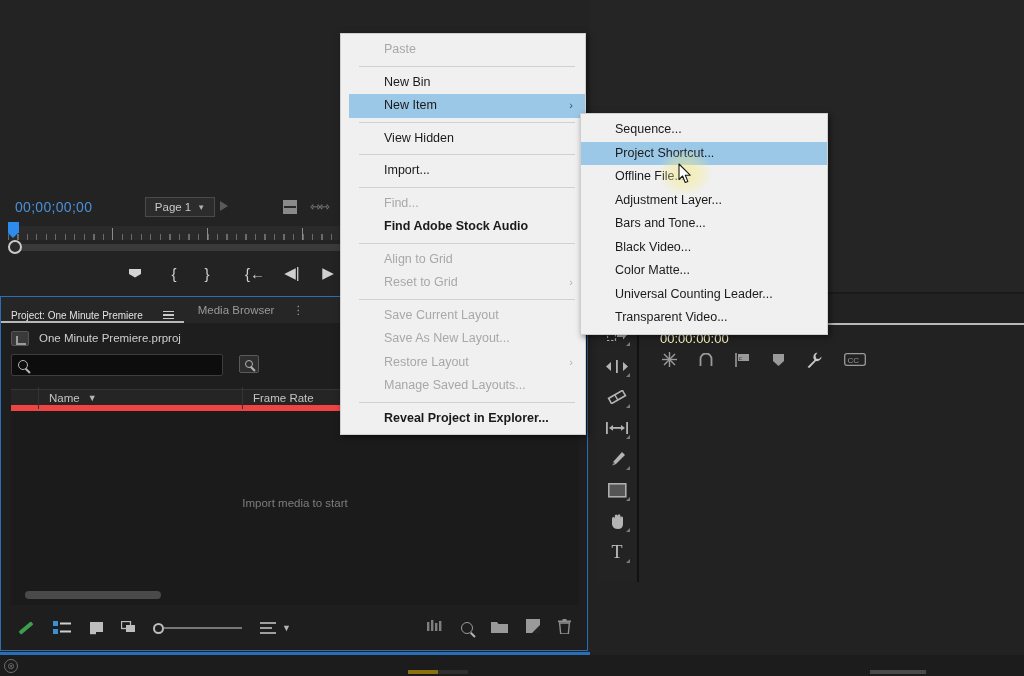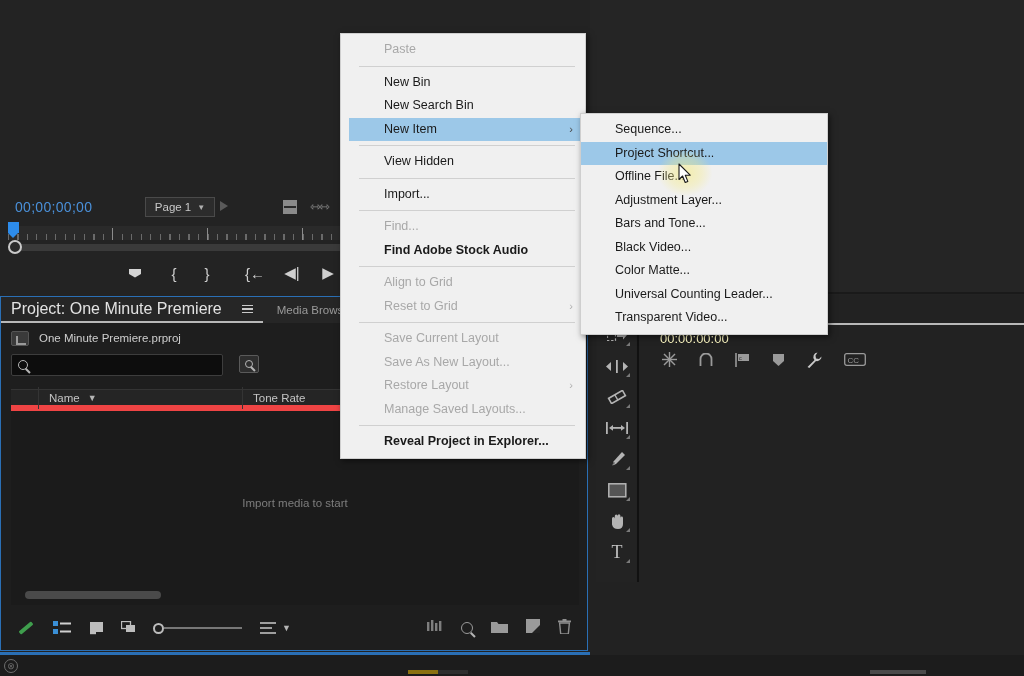--- a/index.html
+++ b/index.html
@@ -88,22 +88,22 @@
   
   #project-panel {
     position:absolute; left:0; top:296px; width:588px; height:355px;
     background:#1e1e1e; border:1px solid #2a6fb5;
   }
   #proj-tabs {
     position:absolute; left:0; top:0; width:100%; height:26px;
     background:#262626; display:flex; align-items:center;
   }
   #tab-project {
-    position:relative; height:26px; display:flex; align-items:center; gap:20px;
-    padding:0 10px; color:#e2e2e2; font-size:16px;
+    position:relative; height:26px; display:flex; align-items:flex-end; gap:20px;
+    padding:0 10px; color:#e2e2e2; font-size:10px;
     border-bottom:2px solid #b8b8b8;
   }
   #tab-project .burger { display:inline-block; width:11px; }
   #tab-project .burger i { display:block; height:1.5px; background:#c9c9c9; margin:2px 0; }
   #tab-media { padding:0 14px; color:#9a9a9a; font-size:11.5px; }
   #tab-extra { color:#9a9a9a; font-size:11.5px; padding:0 4px;}
 
   #proj-file-row {
     position:absolute; left:0; top:30px; width:100%; height:22px;
     display:flex; align-items:center; gap:10px; padding-left:10px;
@@ -342,21 +342,21 @@
       </div>
     </div>
 
     <div id="col-header">
       <div class="colcell" id="col-icon"></div>
       <div class="colcell" id="col-name">
         <span>Name</span>
         <span class="sortchev">▼</span>
       </div>
       <div class="colcell" id="col-rate">
-        <span>Tone Rate</span>
+        <span>Frame Rate</span>
       </div>
       <div class="colcell" id="col-rest"></div>
     </div>
 
     <div id="proj-body">
       <div id="empty-text">Import media to start</div>
       <div id="hscroll"></div>
     </div>
 
     <div id="proj-toolbar">
@@ -539,21 +539,20 @@
   <div id="bottom-bar"></div>
   <div id="cc-icon">⊗</div>
   <div id="yellow-progress-bg"></div>
   <div id="yellow-progress"></div>
   <div id="gray-progress"></div>
 
   <div id="ctx-menu">
       <div class="mi disabled"><span>Paste</span></div>
       <div class="sep"></div>
       <div class="mi"><span>New Bin</span></div>
-      <div class="mi"><span>New Search Bin</span></div>
       <div class="mi highlight"><span>New Item</span><span class="arrow">›</span></div>
       <div class="sep"></div>
       <div class="mi"><span>View Hidden</span></div>
       <div class="sep"></div>
       <div class="mi"><span>Import...</span></div>
       <div class="sep"></div>
       <div class="mi disabled"><span>Find...</span></div>
       <div class="mi bold"><span>Find Adobe Stock Audio</span></div>
       <div class="sep"></div>
       <div class="mi disabled"><span>Align to Grid</span></div>

